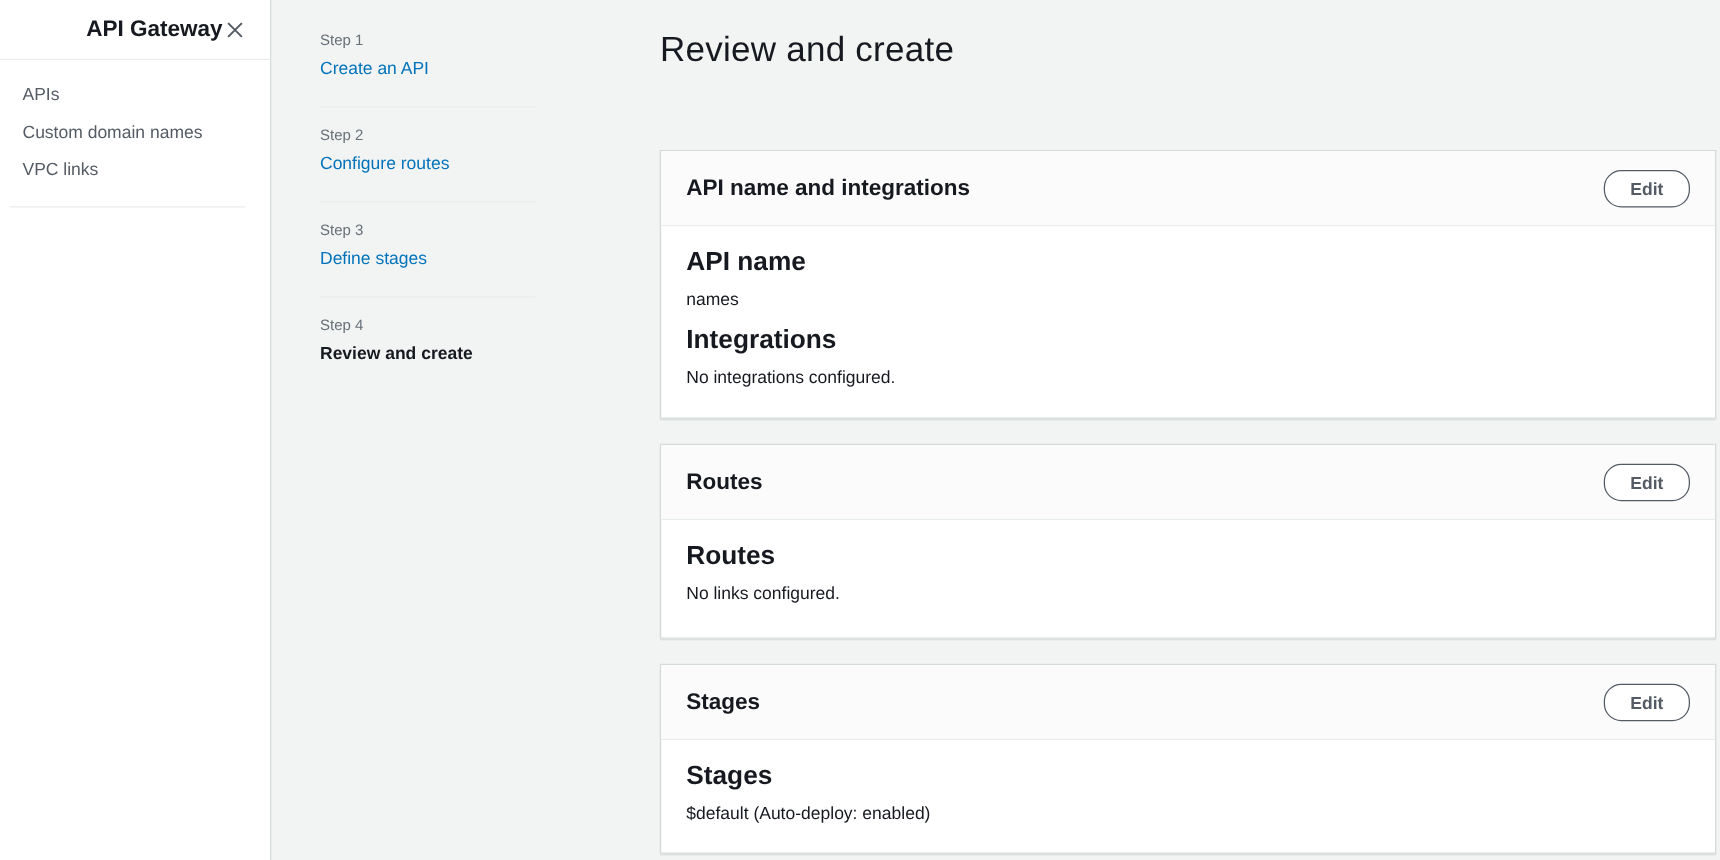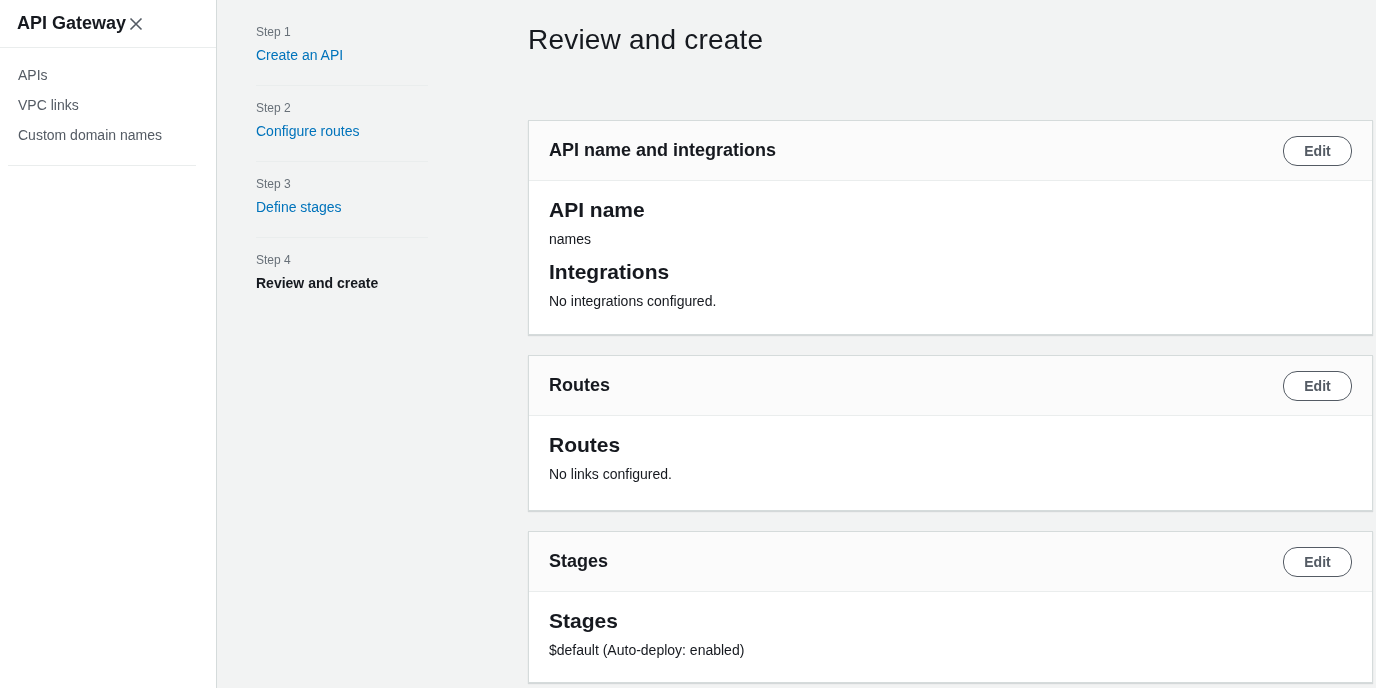--- a/index.html
+++ b/index.html
@@ -4,21 +4,21 @@
 <style>
   * { margin:0; padding:0; box-sizing:border-box; }
   html,body { width:1376px; height:688px; }
   body { font-family:"Liberation Sans", sans-serif; color:#16191f; }
 
   .canvas { position:relative; width:1376px; height:688px; background:#f2f3f3; overflow:hidden; }
 
   
   .sidebar { position:absolute; left:0; top:0; width:217px; height:688px;
              background:#ffffff; border-right:1px solid #d5dbdb; }
-  .sidebar-header { height:48px; display:flex; align-items:center; justify-content:flex-start;
+  .sidebar-header { height:48px; display:flex; align-items:center; justify-content:flex-end;
                     padding:0 18px 0 17px; border-bottom:1px solid #eaeded; }
   .sidebar-title { font-size:18px; font-weight:700; color:#16191f; }
   .close-btn { background:none; border:none; cursor:pointer; padding:2px; line-height:0; }
   .sidebar-nav { list-style:none; padding:12px 0 0 0; }
   .sidebar-item { display:block; padding:7px 18px; font-size:14px; color:#545b64;
                   text-decoration:none; cursor:pointer; }
   .sidebar-divider { border:none; border-top:1px solid #eaeded; margin:15px 20px 0 8px; }
 
   
   .steps { position:absolute; left:256px; top:24px; width:172px; list-style:none; }
@@ -64,24 +64,24 @@
         <svg width="16" height="16" viewBox="0 0 16 16">
           <path d="M2.5 2.5 L13.5 13.5 M13.5 2.5 L2.5 13.5" stroke="#545b64" stroke-width="1.6" fill="none"></path>
         </svg>
       </button>
     </div>
     <ul class="sidebar-nav">
       <li>
           <a class="sidebar-item">APIs</a>
         </li>
       <li>
-          <a class="sidebar-item">VPC links</a>
+          <a class="sidebar-item">Custom domain names</a>
         </li>
       <li>
-          <a class="sidebar-item">Custom domain names</a>
+          <a class="sidebar-item">VPC links</a>
         </li>
     </ul>
     <hr class="sidebar-divider">
   </aside>
 
   <ol class="steps">
     <li class="step-item">
       <div class="step-number">Step 1</div>
       <a class="step-link">Create an API</a>
     </li>

